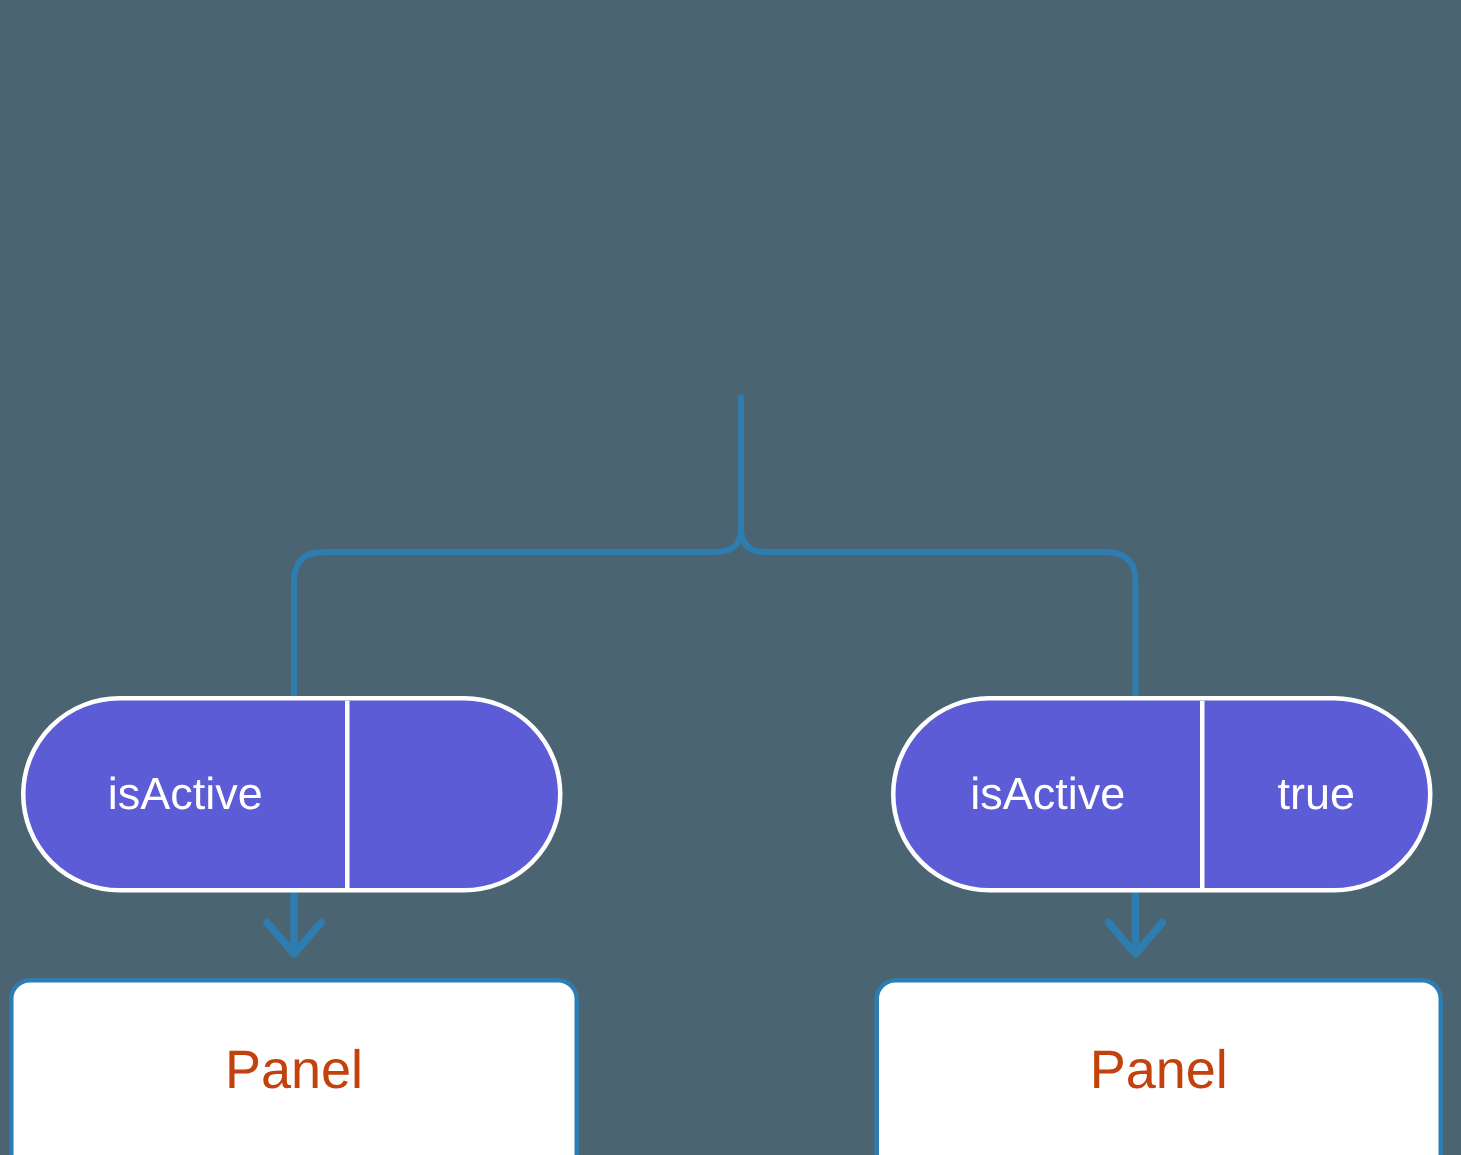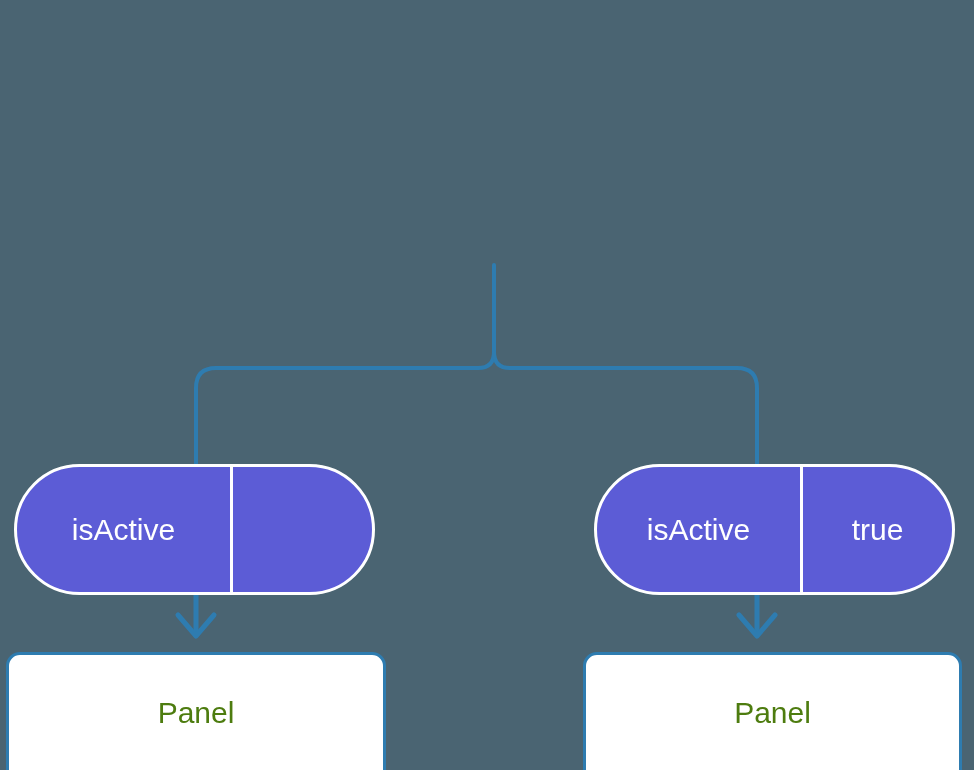--- a/index.html
+++ b/index.html
@@ -145,22 +145,22 @@
     background: #ffffff;
     border: 3px solid #2e7cb0;
     border-radius: 14px;
     z-index: 2;
     display: flex;
     align-items: flex-start;
     justify-content: center;
   }
 
   .panel-label {
-    font-size: 30px;
-    color: #4d7c0f;
+    font-size: 36px;
+    color: #c2410c;
     line-height: 40px;
     margin-top: 38px;
   }
 
   #panel-left {
     left: 6px;
     top: 652px;
     width: 380px;
     height: 140px;
   }

